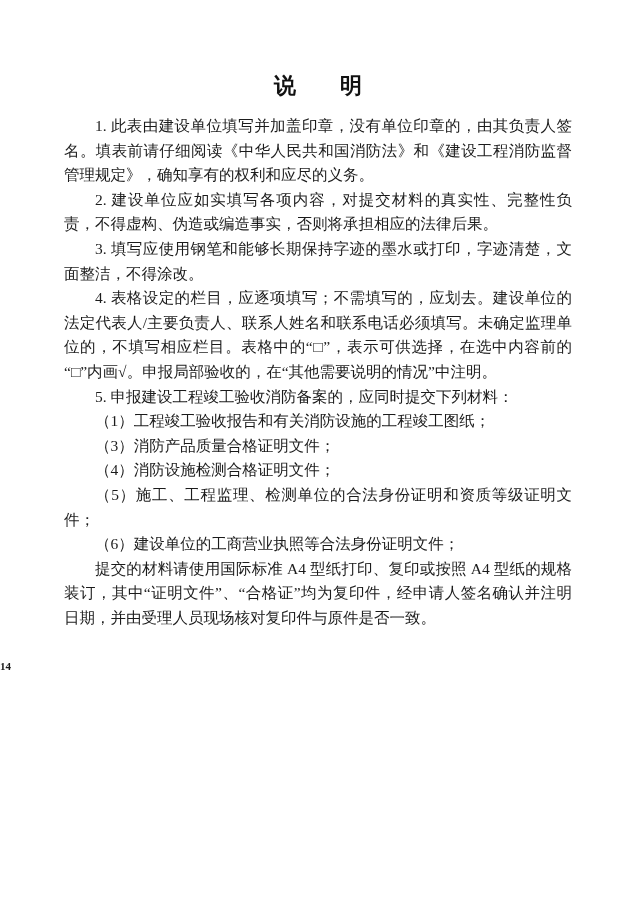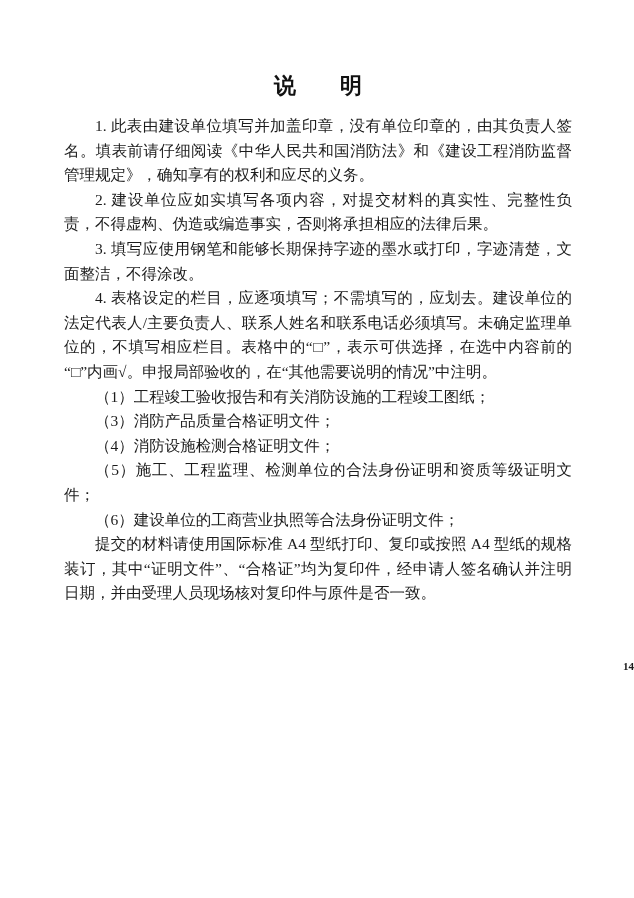--- a/index.html
+++ b/index.html
@@ -33,37 +33,38 @@
     line-height: 24.6px;
     text-align: justify;
     text-indent: 2em;
     word-break: break-all;
   }
   .page-number {
     position: absolute;
     left: 0;
     right: 0;
     bottom: 62px;
-    text-align: right;
+    text-align: left;
     font-family: "Liberation Serif", "DejaVu Serif", serif;
     font-weight: 700;
     font-size: 11px;
     color: #1b1b1b;
   }
 </style>
 </head>
 <body>
 
 <div class="page">
   <h1 class="doc-title">说　　明</h1>
   <div class="doc-body">
     <p>1. 此表由建设单位填写并加盖印章，没有单位印章的，由其负责人签名。填表前请仔细阅读《中华人民共和国消防法》和《建设工程消防监督管理规定》，确知享有的权利和应尽的义务。</p>
     <p>2. 建设单位应如实填写各项内容，对提交材料的真实性、完整性负责，不得虚构、伪造或编造事实，否则将承担相应的法律后果。</p>
     <p>3. 填写应使用钢笔和能够长期保持字迹的墨水或打印，字迹清楚，文面整洁，不得涂改。</p>
     <p>4. 表格设定的栏目，应逐项填写；不需填写的，应划去。建设单位的法定代表人/主要负责人、联系人姓名和联系电话必须填写。未确定监理单位的，不填写相应栏目。表格中的“□”，表示可供选择，在选中内容前的“□”内画√。申报局部验收的，在“其他需要说明的情况”中注明。</p>
+    <p>5. 申报建设工程竣工验收消防备案的，应同时提交下列材料：</p>
     <p>（1）工程竣工验收报告和有关消防设施的工程竣工图纸；</p>
     <p>（3）消防产品质量合格证明文件；</p>
     <p>（4）消防设施检测合格证明文件；</p>
     <p>（5）施工、工程监理、检测单位的合法身份证明和资质等级证明文件；</p>
     <p>（6）建设单位的工商营业执照等合法身份证明文件；</p>
     <p>提交的材料请使用国际标准 A4 型纸打印、复印或按照 A4 型纸的规格装订，其中“证明文件”、“合格证”均为复印件，经申请人签名确认并注明日期，并由受理人员现场核对复印件与原件是否一致。</p>
   </div>
   <div class="page-number">14</div>
 </div>
 

